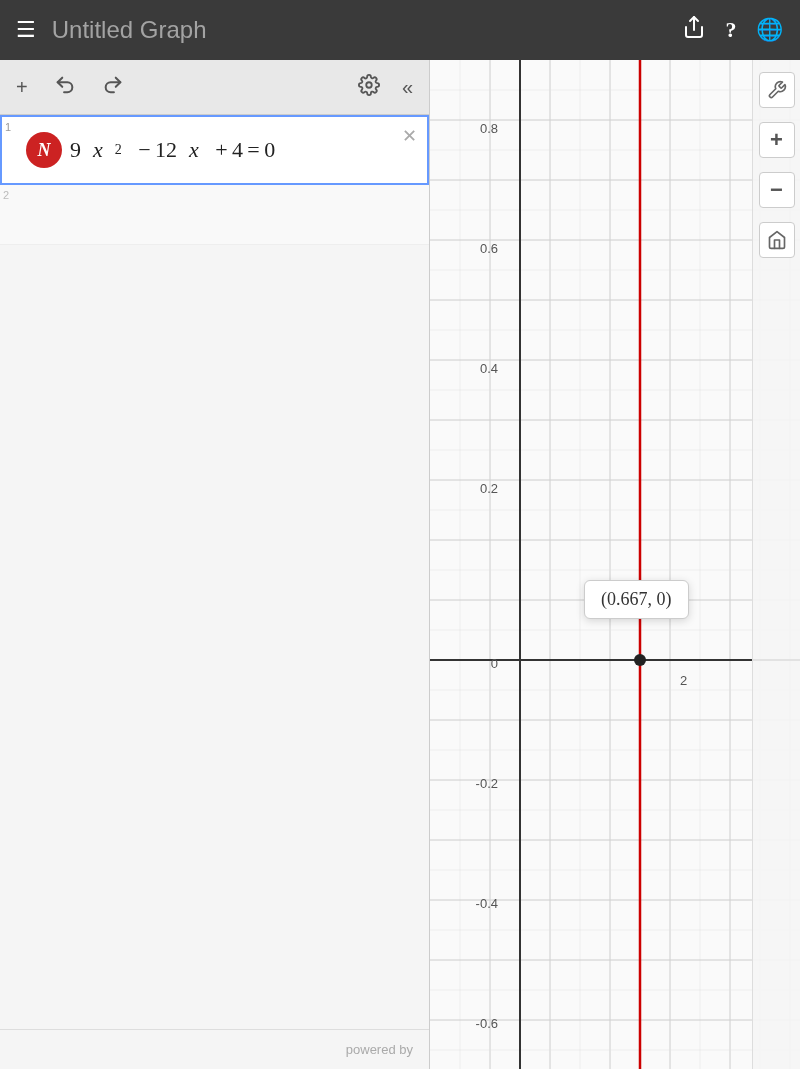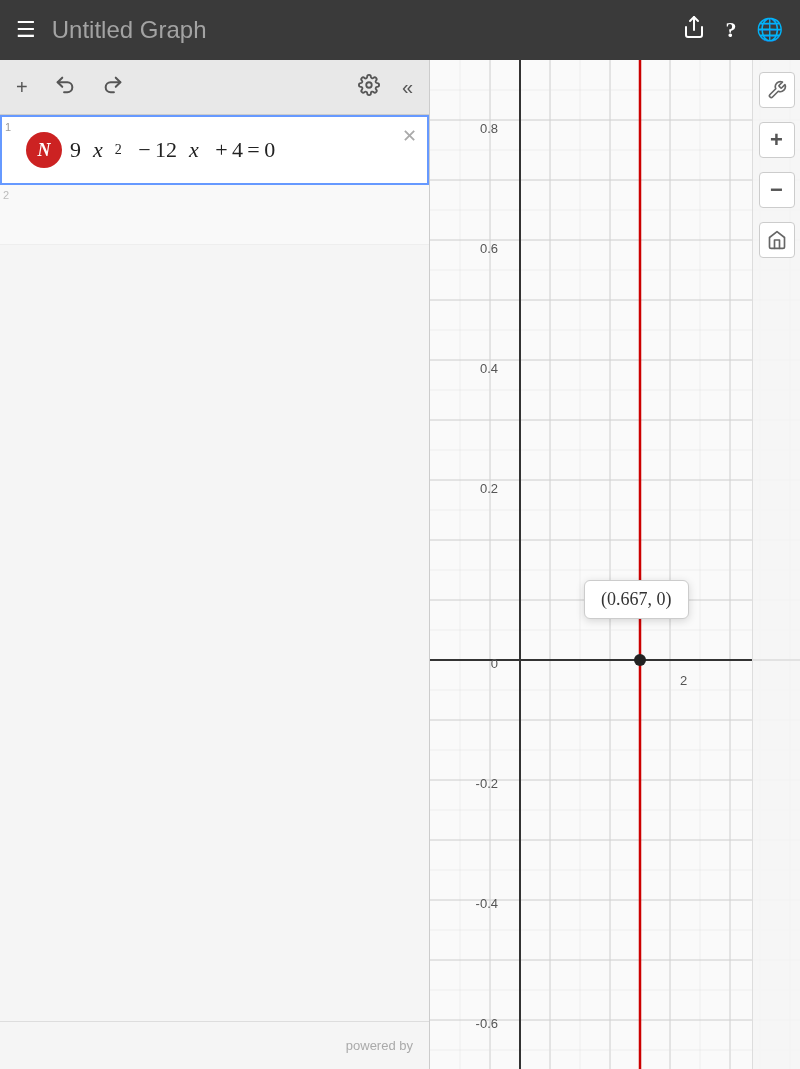--- a/index.html
+++ b/index.html
@@ -151,21 +151,21 @@
       border-bottom: 1px solid #eee;
       display: flex;
       align-items: stretch;
     }
     .expr-row-empty .expr-number {
       color: #bbb;
     }
 
     
     #powered-by {
-      height: 48px;
+      height: 40px;
       display: flex;
       align-items: center;
       justify-content: flex-end;
       padding: 0 16px;
       font-size: 13px;
       color: #aaa;
       border-top: 1px solid #ddd;
       background: #f5f5f5;
     }
 

